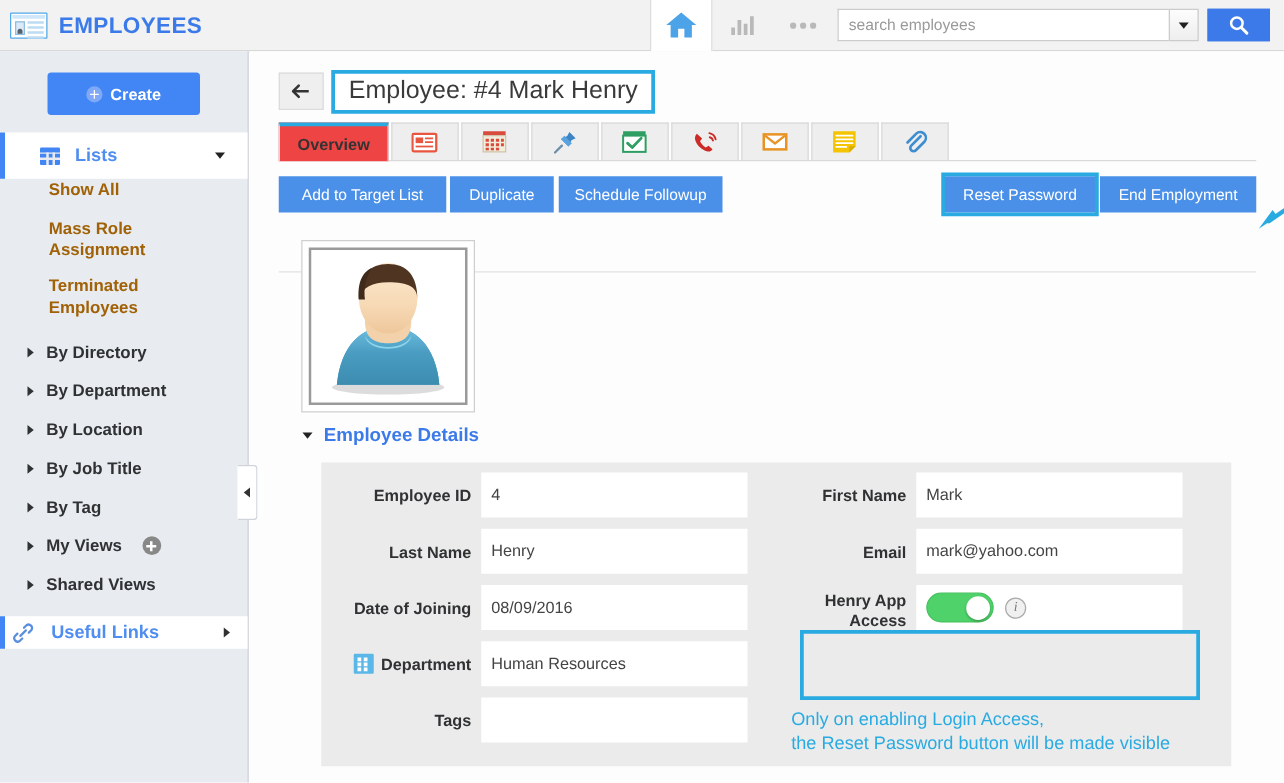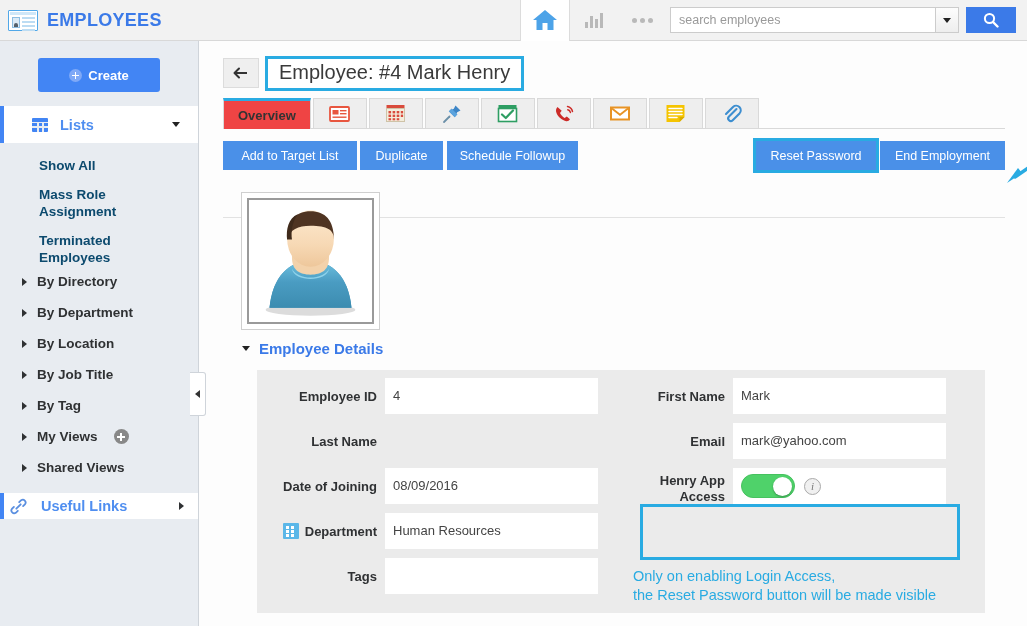--- a/index.html
+++ b/index.html
@@ -147,22 +147,22 @@
   }
   .grid-icon:after {
     content: ""; position: absolute; left: 0; top: 8.5px; right: 0; height: 1.5px; background: #e8ecf1;
   }
   .grid-icon span {
     position: absolute; top: 4px; bottom: 0; width: 1.5px; background: #e8ecf1;
   }
 
   .nav-sub {
     padding: 0 0 0 39px; min-height: 31px;
-    display: flex; align-items: flex-end;
-    color: #0c4a6e; font-size: 13.5px; font-weight: bold;
+    display: flex; align-items: flex-start;
+    color: #a16207; font-size: 13.5px; font-weight: bold;
     cursor: pointer; line-height: 17px;
   }
   .nav-sub.two-line { min-height: 46px; }
   .nav-exp {
     padding-left: 22px; height: 31px;
     display: flex; align-items: center; gap: 10px;
     color: #2f3133; font-size: 13.5px; font-weight: bold;
     cursor: pointer;
   }
   .chev-r {
@@ -650,20 +650,21 @@
 
 <div class="form-panel">
 
   <div class="form-col" style="left:0; top:8px;">
     <div class="form-row">
       <div class="form-label">Employee ID</div>
       <div class="form-field">4</div>
     </div>
     <div class="form-row">
       <div class="form-label">Last Name</div>
+      <div class="form-field">Henry</div>
     </div>
     <div class="form-row">
       <div class="form-label">Date of Joining</div>
       <div class="form-field">08/09/2016</div>
     </div>
     <div class="form-row">
       <div class="form-label">
         <span class="bldg-icon">
           <i style="left:3px;top:3px"></i>
             <i style="left:8px;top:3px"></i>

